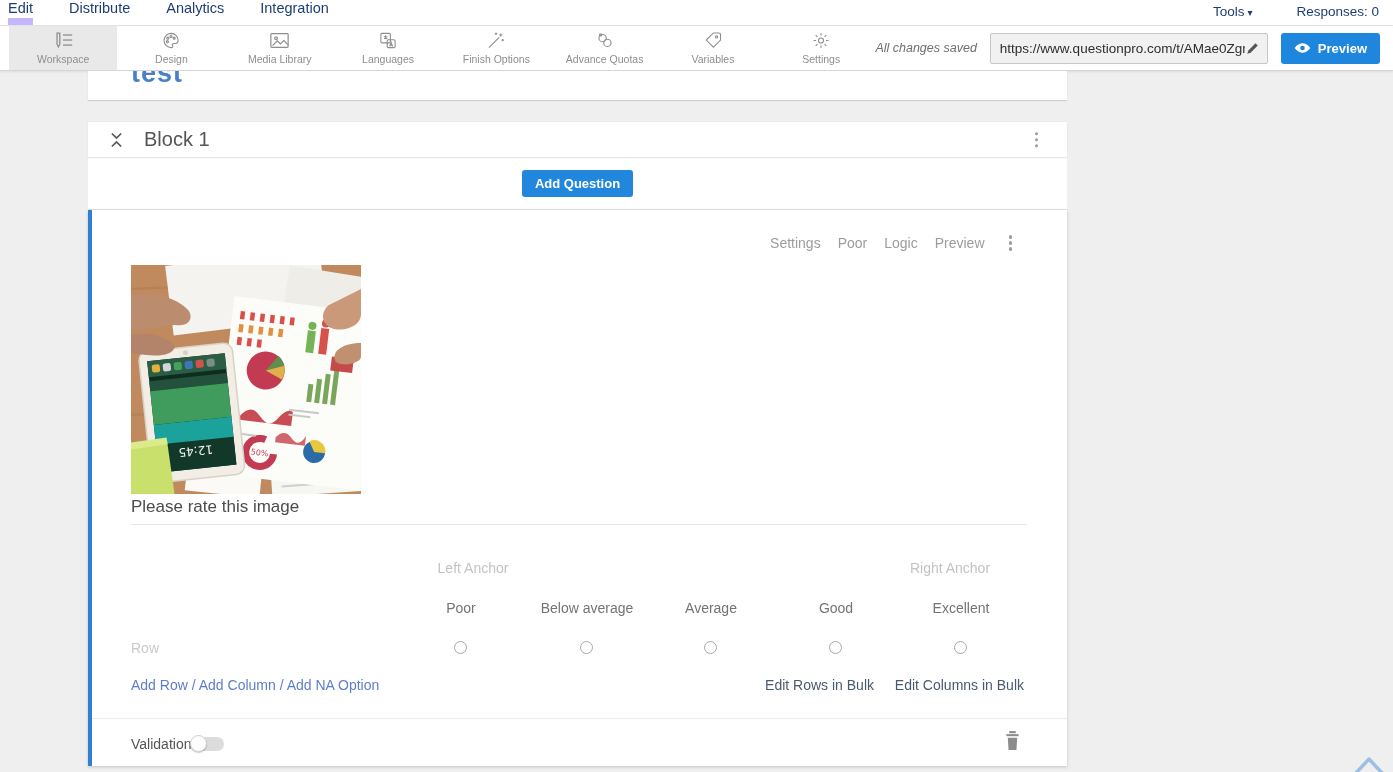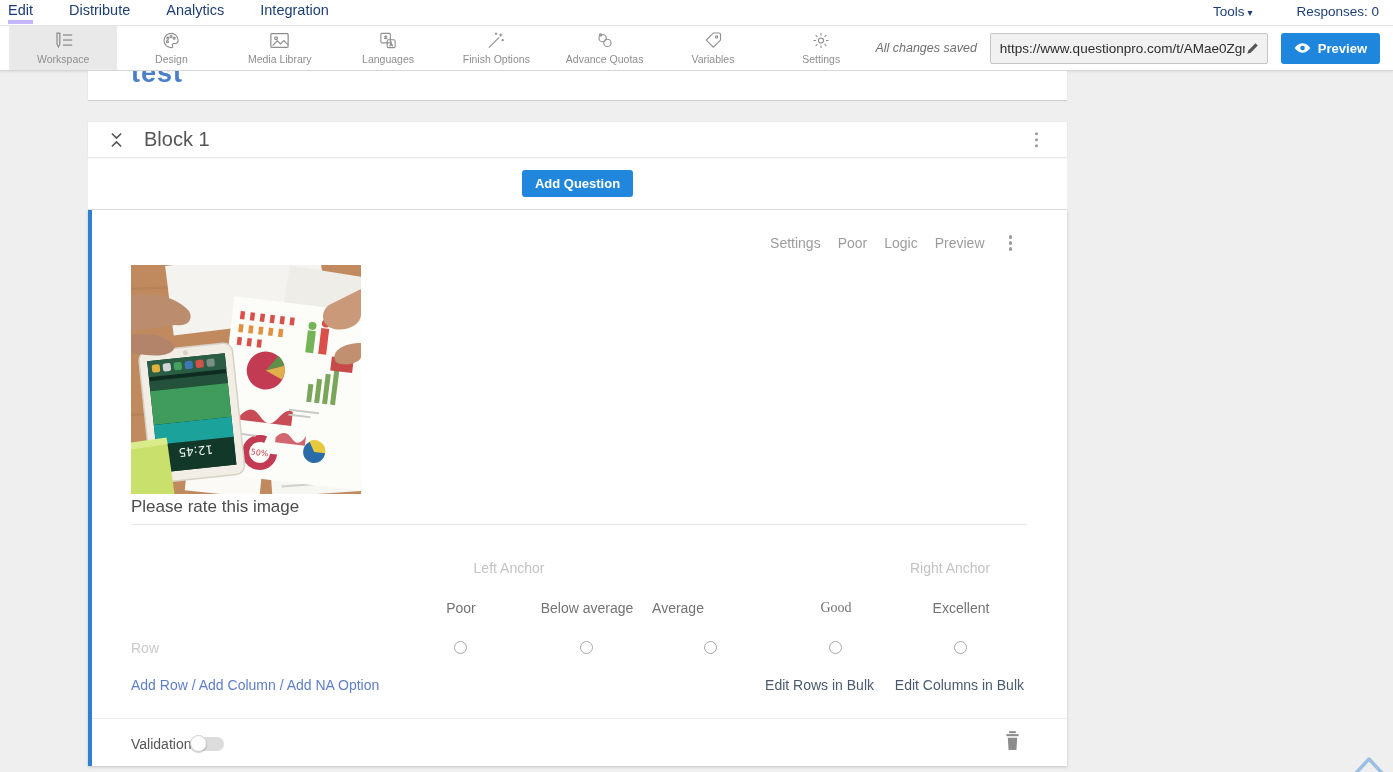--- a/index.html
+++ b/index.html
@@ -9,21 +9,21 @@
     font-family:"Liberation Sans", sans-serif; color:#333;
   }
   
   .topnav {
     position:absolute; top:0; left:0; width:1393px; height:26px;
     background:#fff; border-bottom:1px solid #e4e4e4;
     display:flex; align-items:center; padding:0 14px 0 8px;
   }
   .topnav .nav-items { display:flex; gap:36px; }
   .nav-link { font-size:14.5px; color:#1d3e75; cursor:pointer; padding-bottom:2px; }
-  .nav-link.active { border-bottom:4px solid #c4b5fd; }
+  .nav-link.active { border-bottom:7px solid #c4b5fd; }
   .topnav .right { margin-left:auto; display:flex; gap:44px; align-items:flex-end; }
   .topnav .right .nav-link { font-size:13.5px; }
   .caret { font-size:10px; margin-left:3px; }
   
   .toolbar {
     position:absolute; top:26px; left:0; width:1393px; height:45px;
     background:#fff; border-bottom:1px solid #d6d6d6;
     box-shadow:0 1px 2px rgba(0,0,0,.07);
     display:flex; align-items:stretch; padding-left:9px;
   }
@@ -325,27 +325,27 @@
         <path d="M0 30 C25 26 48 34 58 46 C63 55 56 62 44 60 L0 66 Z" fill="#bb8c6d"></path>
         <path d="M0 70 C20 66 38 72 44 82 C40 92 24 92 0 88 Z" fill="#b3846a"></path>
         <path d="M230 24 L198 40 C188 48 191 61 203 64 C218 67 230 58 230 50 Z" fill="#c9997a"></path>
         <path d="M230 78 C210 78 199 88 205 97 C214 103 230 97 230 92 Z" fill="#c09070"></path>
       </svg>
     </div>
 
     <div class="q-prompt">Please rate this image</div>
     <div class="divider1"></div>
 
-    <span class="anchor" style="left:381px;margin-left:36px;">Left Anchor</span>
+    <span class="anchor" style="left:381px;">Left Anchor</span>
     <span class="anchor" style="left:858px;">Right Anchor</span>
 
     <span class="col-label" style="left:369px;">Poor</span>
     <span class="col-label" style="left:495px;">Below average</span>
-    <span class="col-label" style="left:586px;">Average</span>
-    <span class="col-label" style="left:744px;font-family:Liberation Serif, serif;">Good</span>
+    <span class="col-label" style="left:619px;">Average</span>
+    <span class="col-label" style="left:744px;">Good</span>
     <span class="col-label" style="left:869px;">Excellent</span>
 
     <span class="row-label">Row</span>
     <span class="radio" style="left:362px;"></span>
     <span class="radio" style="left:488px;"></span>
     <span class="radio" style="left:612px;"></span>
     <span class="radio" style="left:737px;"></span>
     <span class="radio" style="left:862px;"></span>
 
     <div class="add-links">

